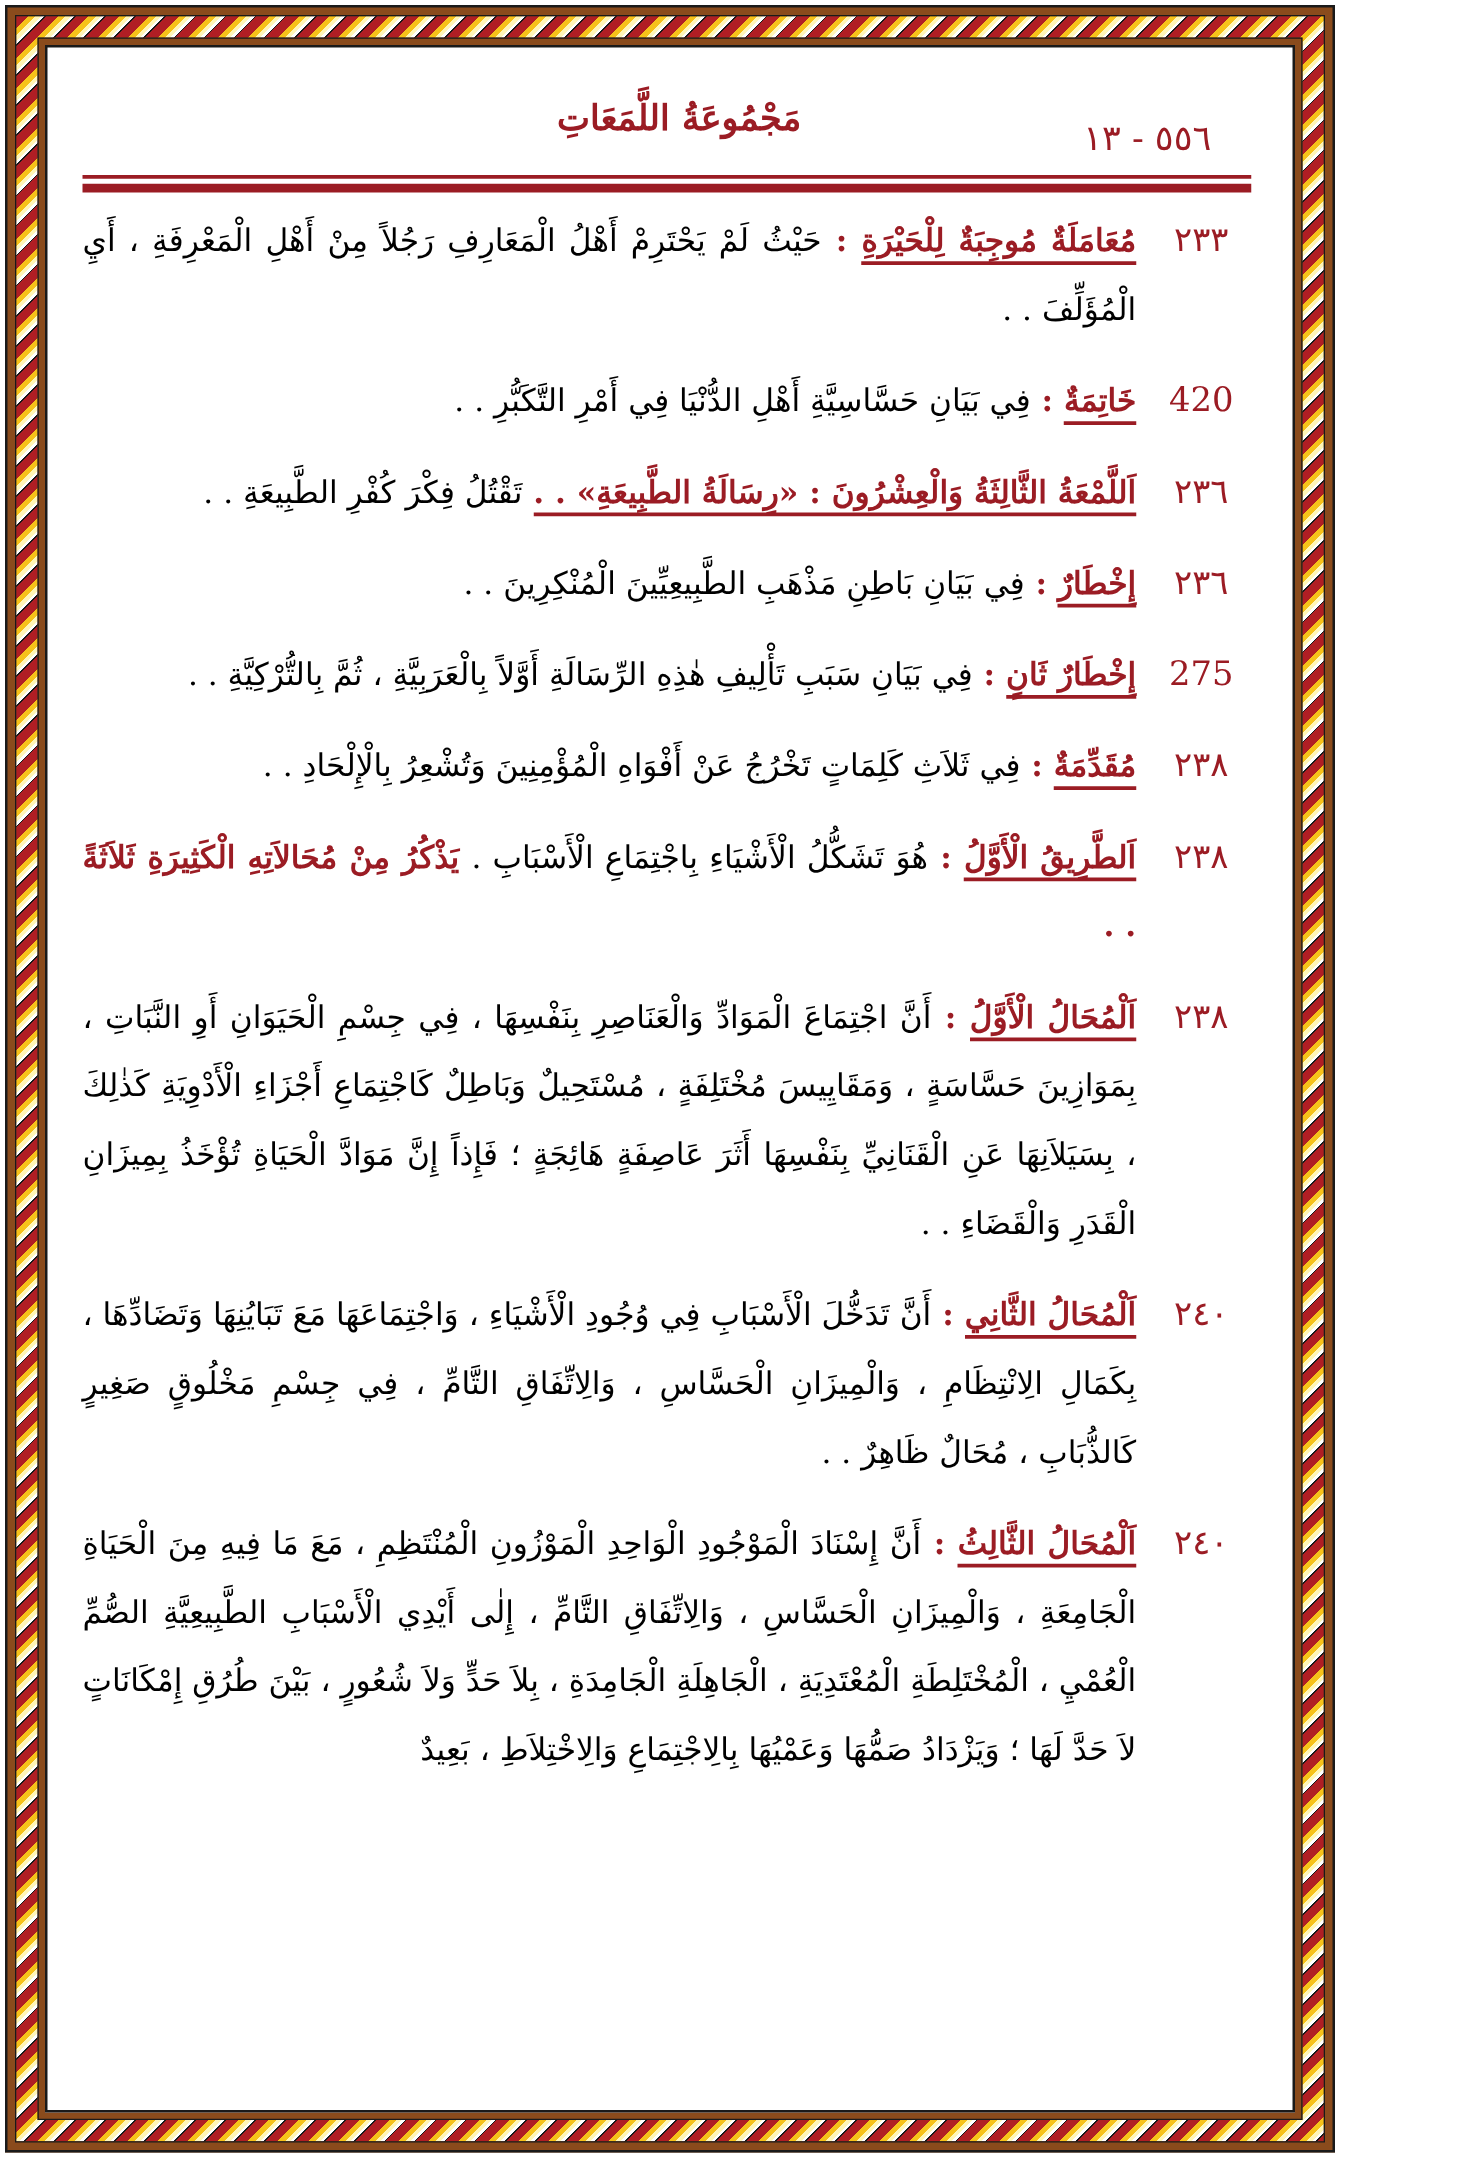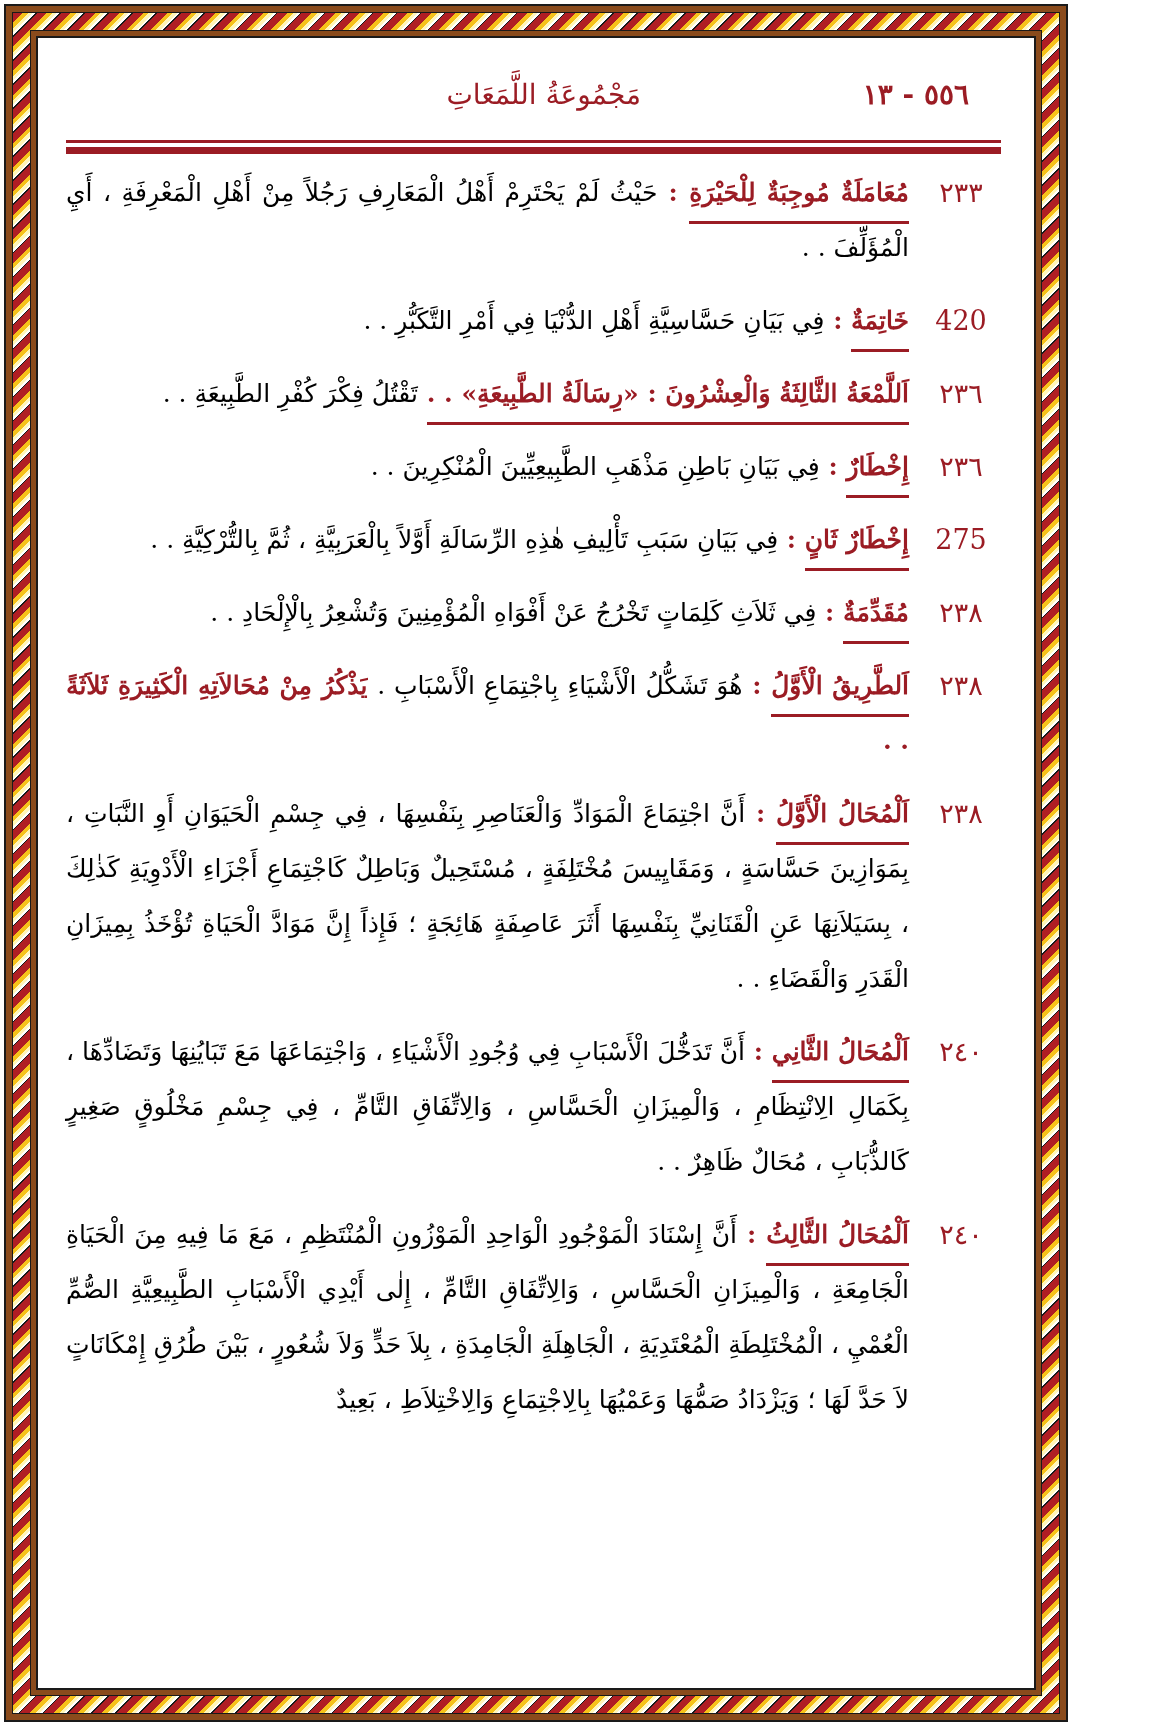--- a/index.html
+++ b/index.html
@@ -23,39 +23,39 @@
   .page {
     position:absolute; left:30px; top:30px; right:30px; bottom:30px;
     background:#ffffff; border:2px solid #1a1a1a;
   }
   .header {
     position:absolute; left:66px; top:78px; width:935px; height:40px;
     direction:rtl;
     font-family:"DejaVu Serif", serif;
     color:#9b1c24;
   }
-  .header .pnum { position:absolute; right:32px; top:0; font-size:28px; font-weight:bold; }
-  .header .title { position:absolute; right:360px; top:0; font-size:28px; font-weight:normal; }
+  .header .pnum { position:absolute; right:32px; top:16px; font-size:28px; font-weight:normal; }
+  .header .title { position:absolute; right:360px; top:0; font-size:28px; font-weight:bold; }
   .rule-thin { position:absolute; left:66px; top:140px; width:935px; height:3px; background:#9b1c24; }
   .rule-thick { position:absolute; left:66px; top:147px; width:935px; height:7px; background:#9b1c24; }
 
   .content {
     position:absolute; left:66px; top:165px; width:935px;
     direction:rtl; text-align:justify;
     font-family:"DejaVu Serif", serif;
     font-size:25px; line-height:55px; color:#000;
   }
   .entry { position:relative; padding-right:92px; margin-bottom:18px; }
   .entry .num {
     position:absolute; right:0; top:0; width:80px; text-align:center;
     color:#9b1c24; font-weight:normal; font-size:27px;
   }
   .entry .head {
     color:#9b1c24; font-weight:bold;
-    border-bottom:3px solid #9b1c24; padding-bottom:14px;
+    border-bottom:3px solid #9b1c24; padding-bottom:2px;
   }
   .entry .sep { color:#9b1c24; font-weight:bold; }
   .entry .red { color:#9b1c24; font-weight:bold; }
 </style>
 </head>
 <body>
 
 <div class="frame">
   <div class="braid"></div>
   <div class="inner-brown"></div>

